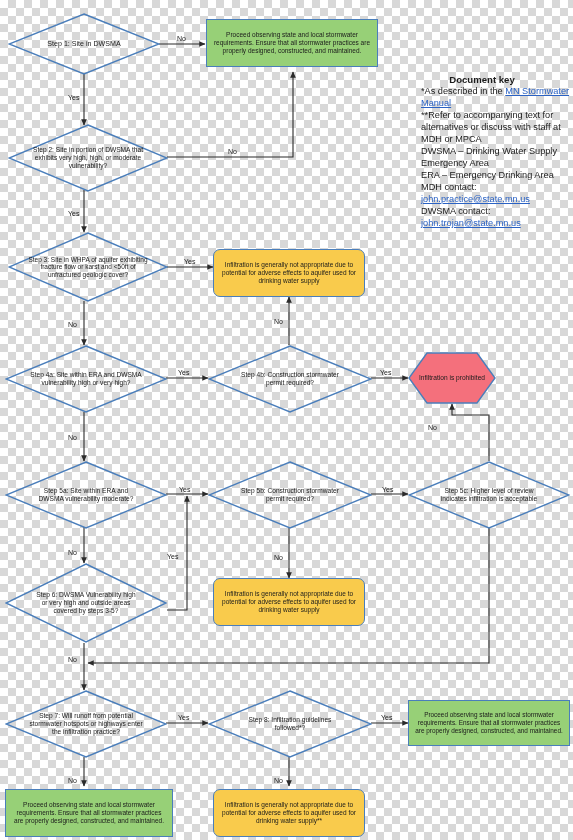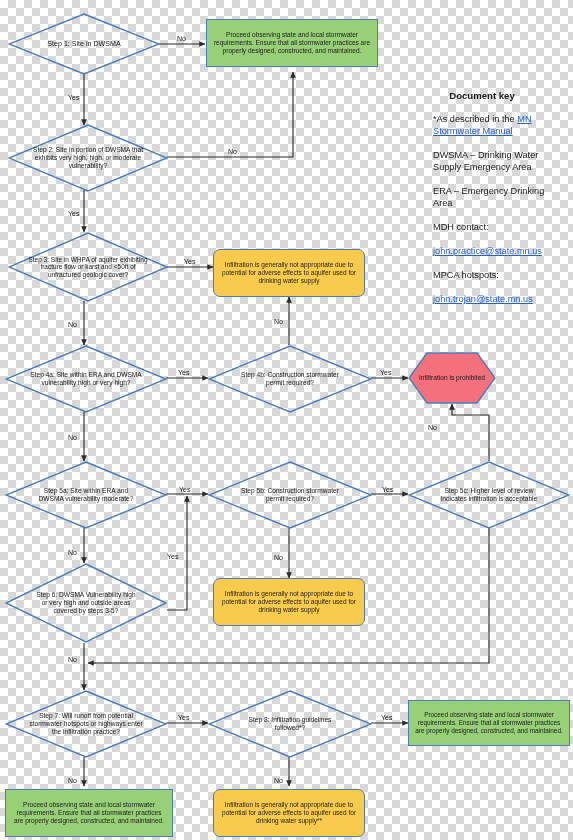--- a/index.html
+++ b/index.html
@@ -39,25 +39,25 @@
     line-height:1.18;color:#1b1b1b;}
   .hexnode .hshape{position:absolute;left:0;top:0;width:100%;height:100%;}
   .hexnode .htext{position:relative;z-index:2;padding:0 10px;}
 
   .edge-label{
     position:absolute;color:#1b1b1b;font-size:7px;line-height:1;
     background:transparent;white-space:nowrap;
   }
 
   
-  #doc-key{position:absolute;left:393px;top:90px;width:178px;color:#1b1b1b;font-size:9.2px;line-height:1.30;}
+  #doc-key{position:absolute;left:393px;top:74px;width:178px;color:#1b1b1b;font-size:9.2px;line-height:1.30;}
   #doc-key .key-title{text-align:center;font-weight:bold;font-size:9.6px;margin-bottom:0px;}
   #doc-key .link{color:#2a62c4;text-decoration:underline;}
   #doc-key .mailto{color:#2a62c4;text-decoration:underline;word-break:break-all;}
-  #doc-key p{margin:12px;padding-left:28px;}
+  #doc-key p{margin:0;padding-left:28px;}
 </style>
 </head>
 <body>
 
 <div id="canvas">
 
   <svg class="lines" viewBox="0 0 573 840">
     <defs>
       <marker id="ah" markerWidth="7" markerHeight="7" refX="5.2" refY="2.6" orient="auto">
         <path d="M0,0 L5.6,2.6 L0,5.2 z" fill="#2b2b2b"></path>
@@ -239,21 +239,22 @@
   <div class="edge-label" style="left:167px;top:553px;">Yes</div>
   <div class="edge-label" style="left:68px;top:656px;">No</div>
   <div class="edge-label" style="left:178px;top:714px;">Yes</div>
   <div class="edge-label" style="left:68px;top:777px;">No</div>
   <div class="edge-label" style="left:274px;top:777px;">No</div>
   <div class="edge-label" style="left:381px;top:714px;">Yes</div>
 
   <div id="doc-key">
     <div class="key-title">Document key</div>
     <p><span>*As described in the </span><span class="link">MN Stormwater Manual</span></p>
+    <p>**Refer to accompanying text for alternatives or discuss with staff at MDH or MPCA</p>
     <p>DWSMA – Drinking Water Supply Emergency Area</p>
     <p>ERA – Emergency Drinking Area</p>
     <p>MDH contact:</p>
     <p class="mailto">john.practice@state.mn.us</p>
-    <p>MPCA hotspots:</p>
+    <p>DWSMA contact:</p>
     <p class="mailto">john.trojan@state.mn.us</p>
   </div>
 
 </div>
 
 </body></html>

